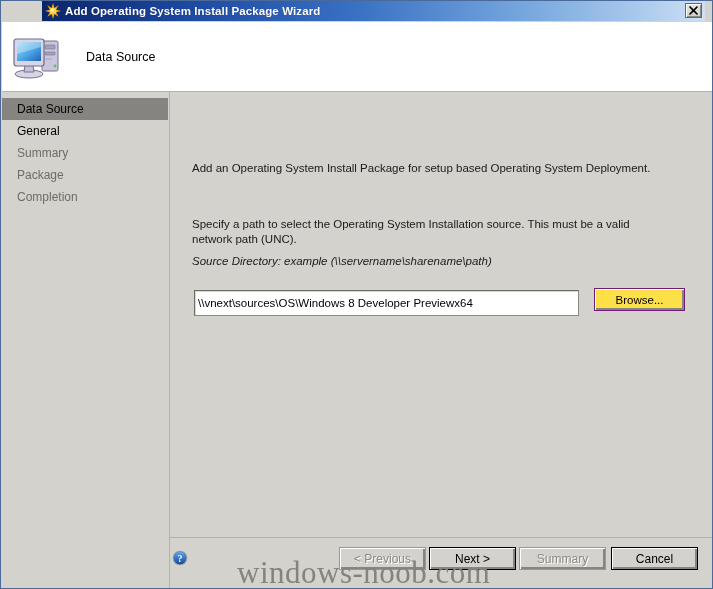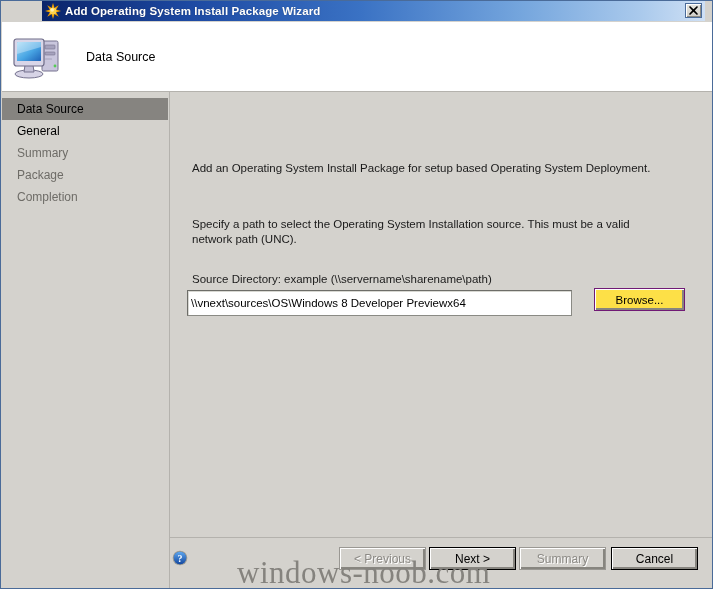--- a/index.html
+++ b/index.html
@@ -150,28 +150,29 @@
     left: 22px;
     font-size: 11.5px;
     color: #1a1a1a;
     line-height: 15px;
     width: 480px;
   }
   #para-1 { top: 69px; }
   #para-2 { top: 125px; }
   #field-label {
     position: absolute;
-    left: 22px; top: 181px;
+    left: 22px; top: 163px;
     font-size: 11.5px;
     color: #1a1a1a;
+    font-style: italic;
   }
 
   #source-input {
     position: absolute;
-    left: 17px; top: 198px;
+    left: 24px; top: 198px;
     width: 385px;
     height: 19px;
     background: #ffffff;
     border: 1px solid #8a8a84;
     border-top-color: #6d6d68;
     border-left-color: #6d6d68;
     box-shadow: inset 1px 1px 0 #d8d8d2;
     font-family: "Liberation Sans", sans-serif;
     font-size: 11.5px;
     color: #000000;

